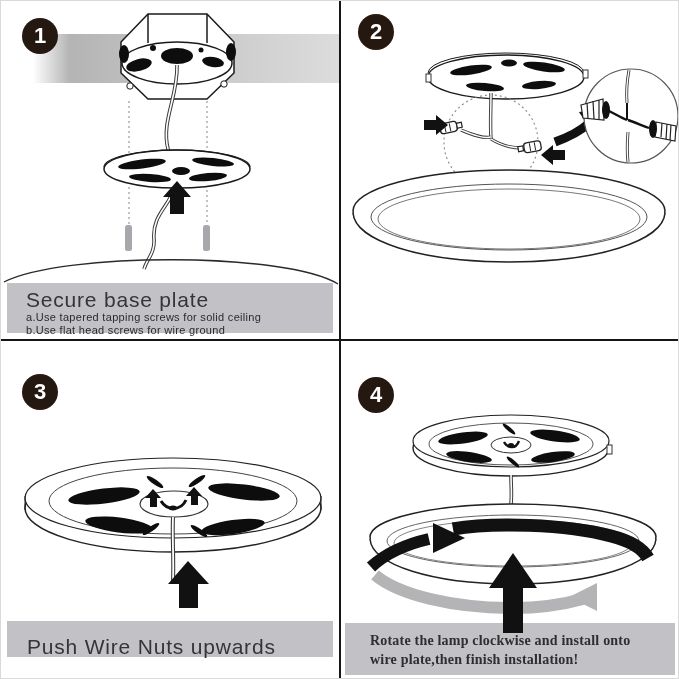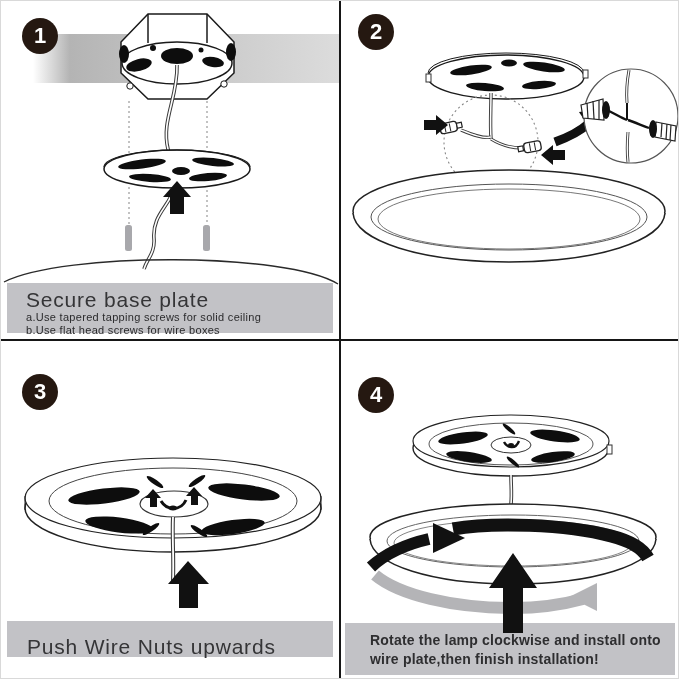--- a/index.html
+++ b/index.html
@@ -29,21 +29,21 @@
     color:#303032;
   }
   .cap-title{
     font-size:21px;font-weight:500;letter-spacing:0.8px;color:#353537;
     line-height:23px;white-space:nowrap;
   }
   .cap-sub{font-size:11px;letter-spacing:0.3px;line-height:12.5px;color:#2b2b2d;white-space:nowrap;}
   .p1 .caption{left:6px;top:282px;width:326px;height:50px;padding:5px 0 0 19px;}
   .p2 .caption{left:4px;top:280px;width:329px;height:52px;padding:6px 0 0 26px;}
   .p3 .caption{left:6px;top:280px;width:326px;height:36px;padding:14px 0 0 20px;}
-  .p4 .caption{left:4px;top:282px;width:330px;height:52px;padding:8px 12px 0 25px;}
+  .p4 .caption{left:4px;top:282px;width:330px;height:52px;padding:8px 12px 0 25px;font-family:Liberation Serif, serif;}
   .cap-line{font-size:14px;font-weight:600;letter-spacing:0.2px;line-height:19px;color:#2e2e30;white-space:nowrap;}
 </style>
 </head>
 <body>
 
 <div id="canvas">
 
   <section class="panel p1">
     <div class="badge">1</div>
     <svg class="art" width="338" height="282" viewBox="0 0 338 282">
@@ -99,21 +99,21 @@
       <polygon points="176,180 162,196 169,196 169,213 183,213 183,196 190,196" fill="#111111"></polygon>
       <g fill="#a8a8ac">
         <rect x="124" y="224" width="7" height="26" rx="2.5"></rect>
         <rect x="202" y="224" width="7" height="26" rx="2.5"></rect>
       </g>
       <path d="M3,281 C62,251 286,251 337,283" fill="none" stroke="#2a2a2a" stroke-width="1.4"></path>
     </svg>
     <div class="caption">
       <div class="cap-title">Secure base plate</div>
       <div class="cap-sub">a.Use tapered tapping screws for solid ceiling</div>
-      <div class="cap-sub">b.Use flat head screws for wire boxes</div>
+      <div class="cap-sub">b.Use flat head screws for wire ground</div>
     </div>
   </section>
 
   <section class="panel p2">
     <div class="badge">2</div>
     <svg class="art" width="337" height="282" viewBox="0 0 337 282">
       <g>
         <ellipse cx="165" cy="76" rx="78" ry="22" fill="#ffffff" stroke="#1a1a1a" stroke-width="1.4"></ellipse>
         <path d="M87,72 A78,20 0 0 1 243,72" fill="none" stroke="#1a1a1a" stroke-width="1"></path>
         <rect x="85" y="73" width="5" height="8" fill="#ffffff" stroke="#333333" stroke-width="1"></rect>

